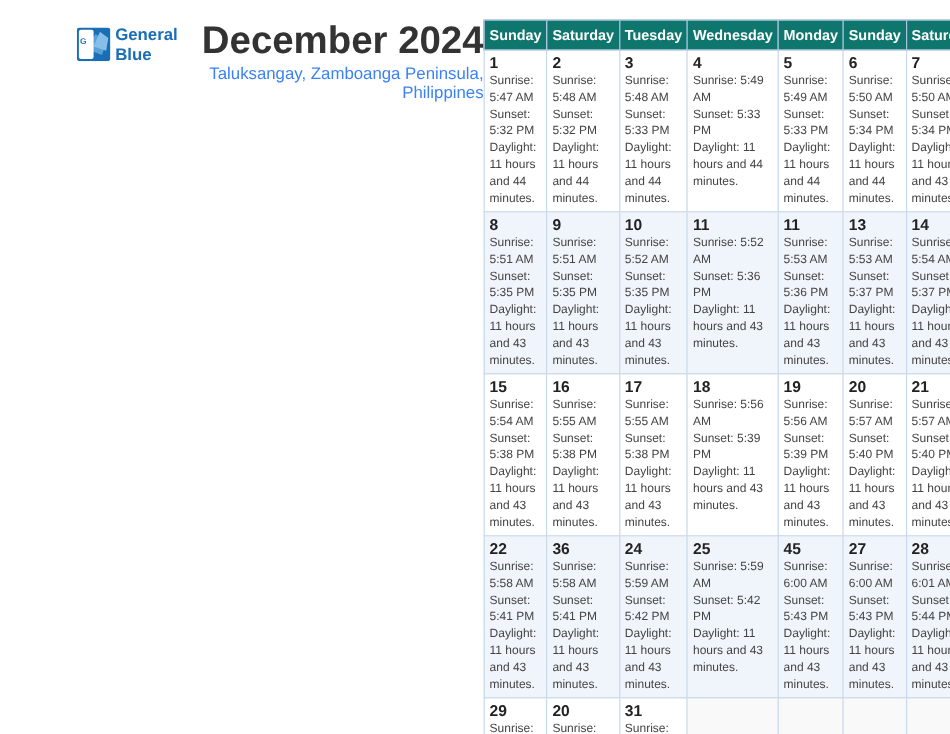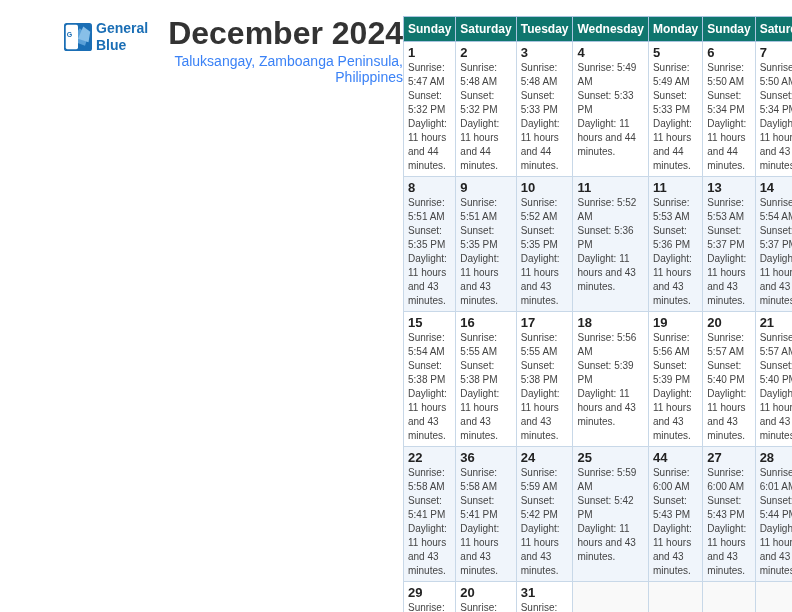--- a/index.html
+++ b/index.html
@@ -338,21 +338,21 @@
       </td>
           <td>
         <span class="day-number">25</span>
         <div class="day-info">
           Sunrise: 5:59 AM<br>
           Sunset: 5:42 PM<br>
           Daylight: 11 hours and 43 minutes.
         </div>
       </td>
           <td>
-        <span class="day-number">44</span>
+        <span class="day-number">45</span>
         <div class="day-info">
           Sunrise: 6:00 AM<br>
           Sunset: 5:43 PM<br>
           Daylight: 11 hours and 43 minutes.
         </div>
       </td>
           <td>
         <span class="day-number">27</span>
         <div class="day-info">
           Sunrise: 6:00 AM<br>

